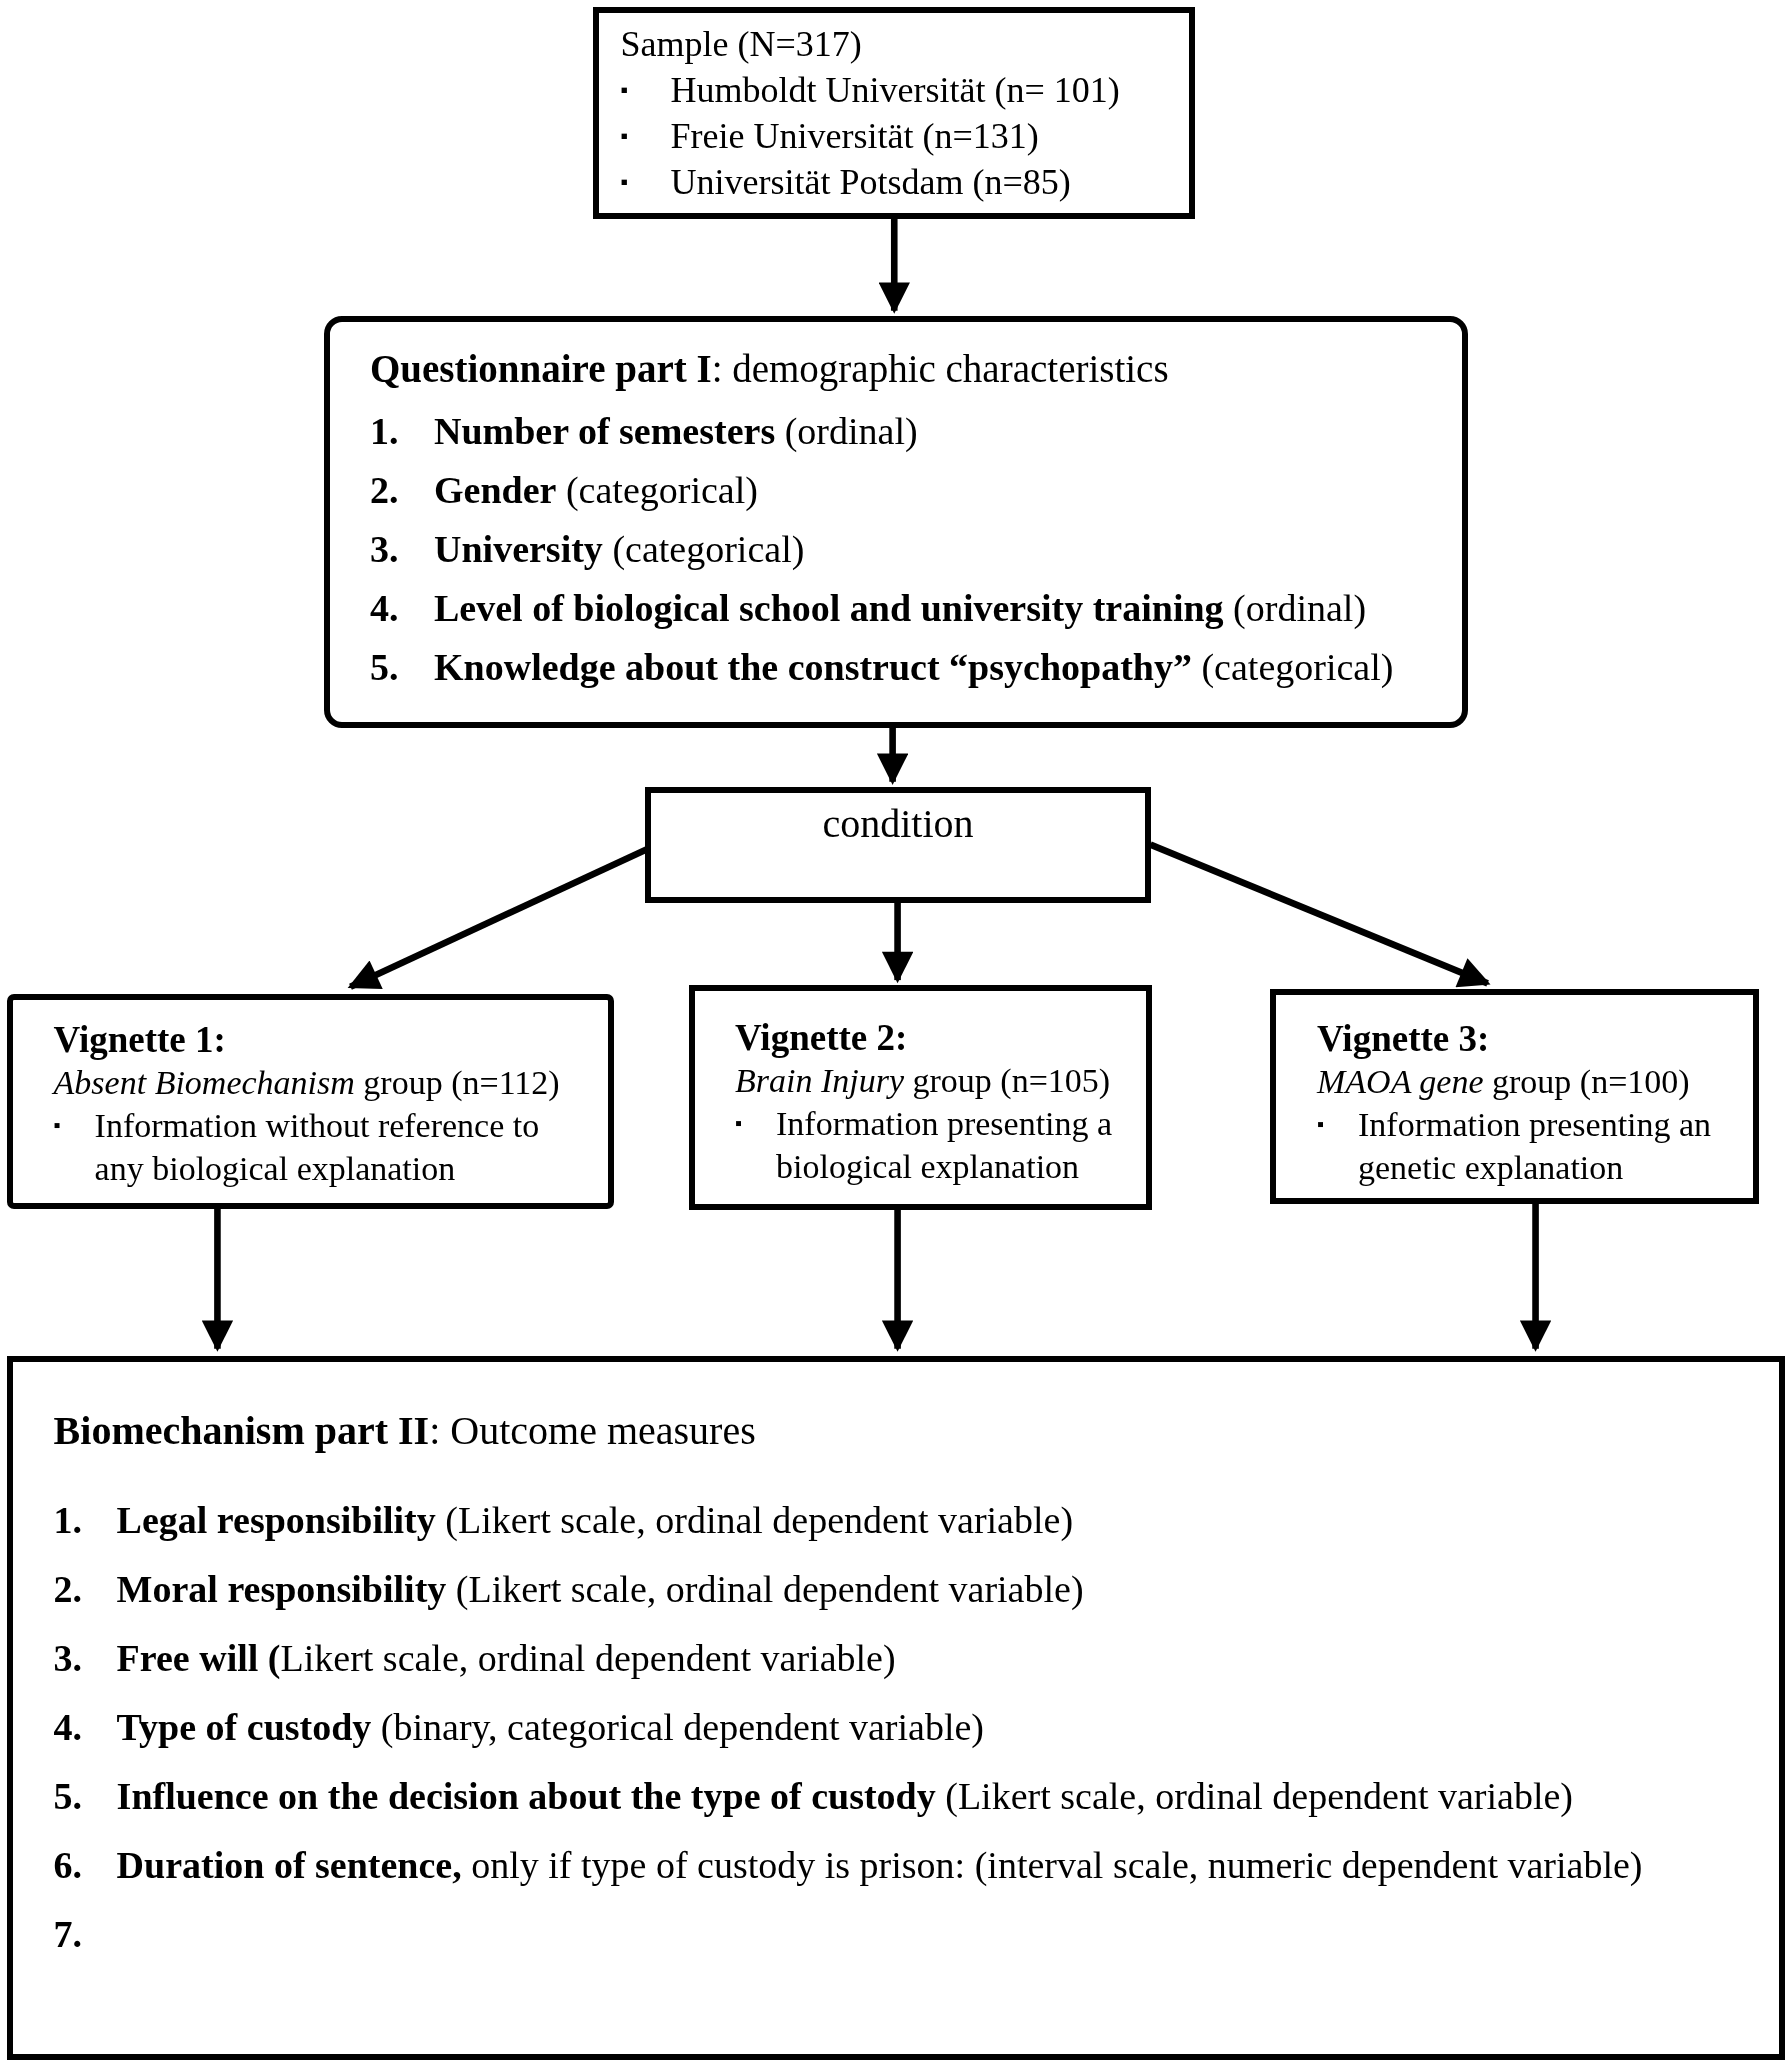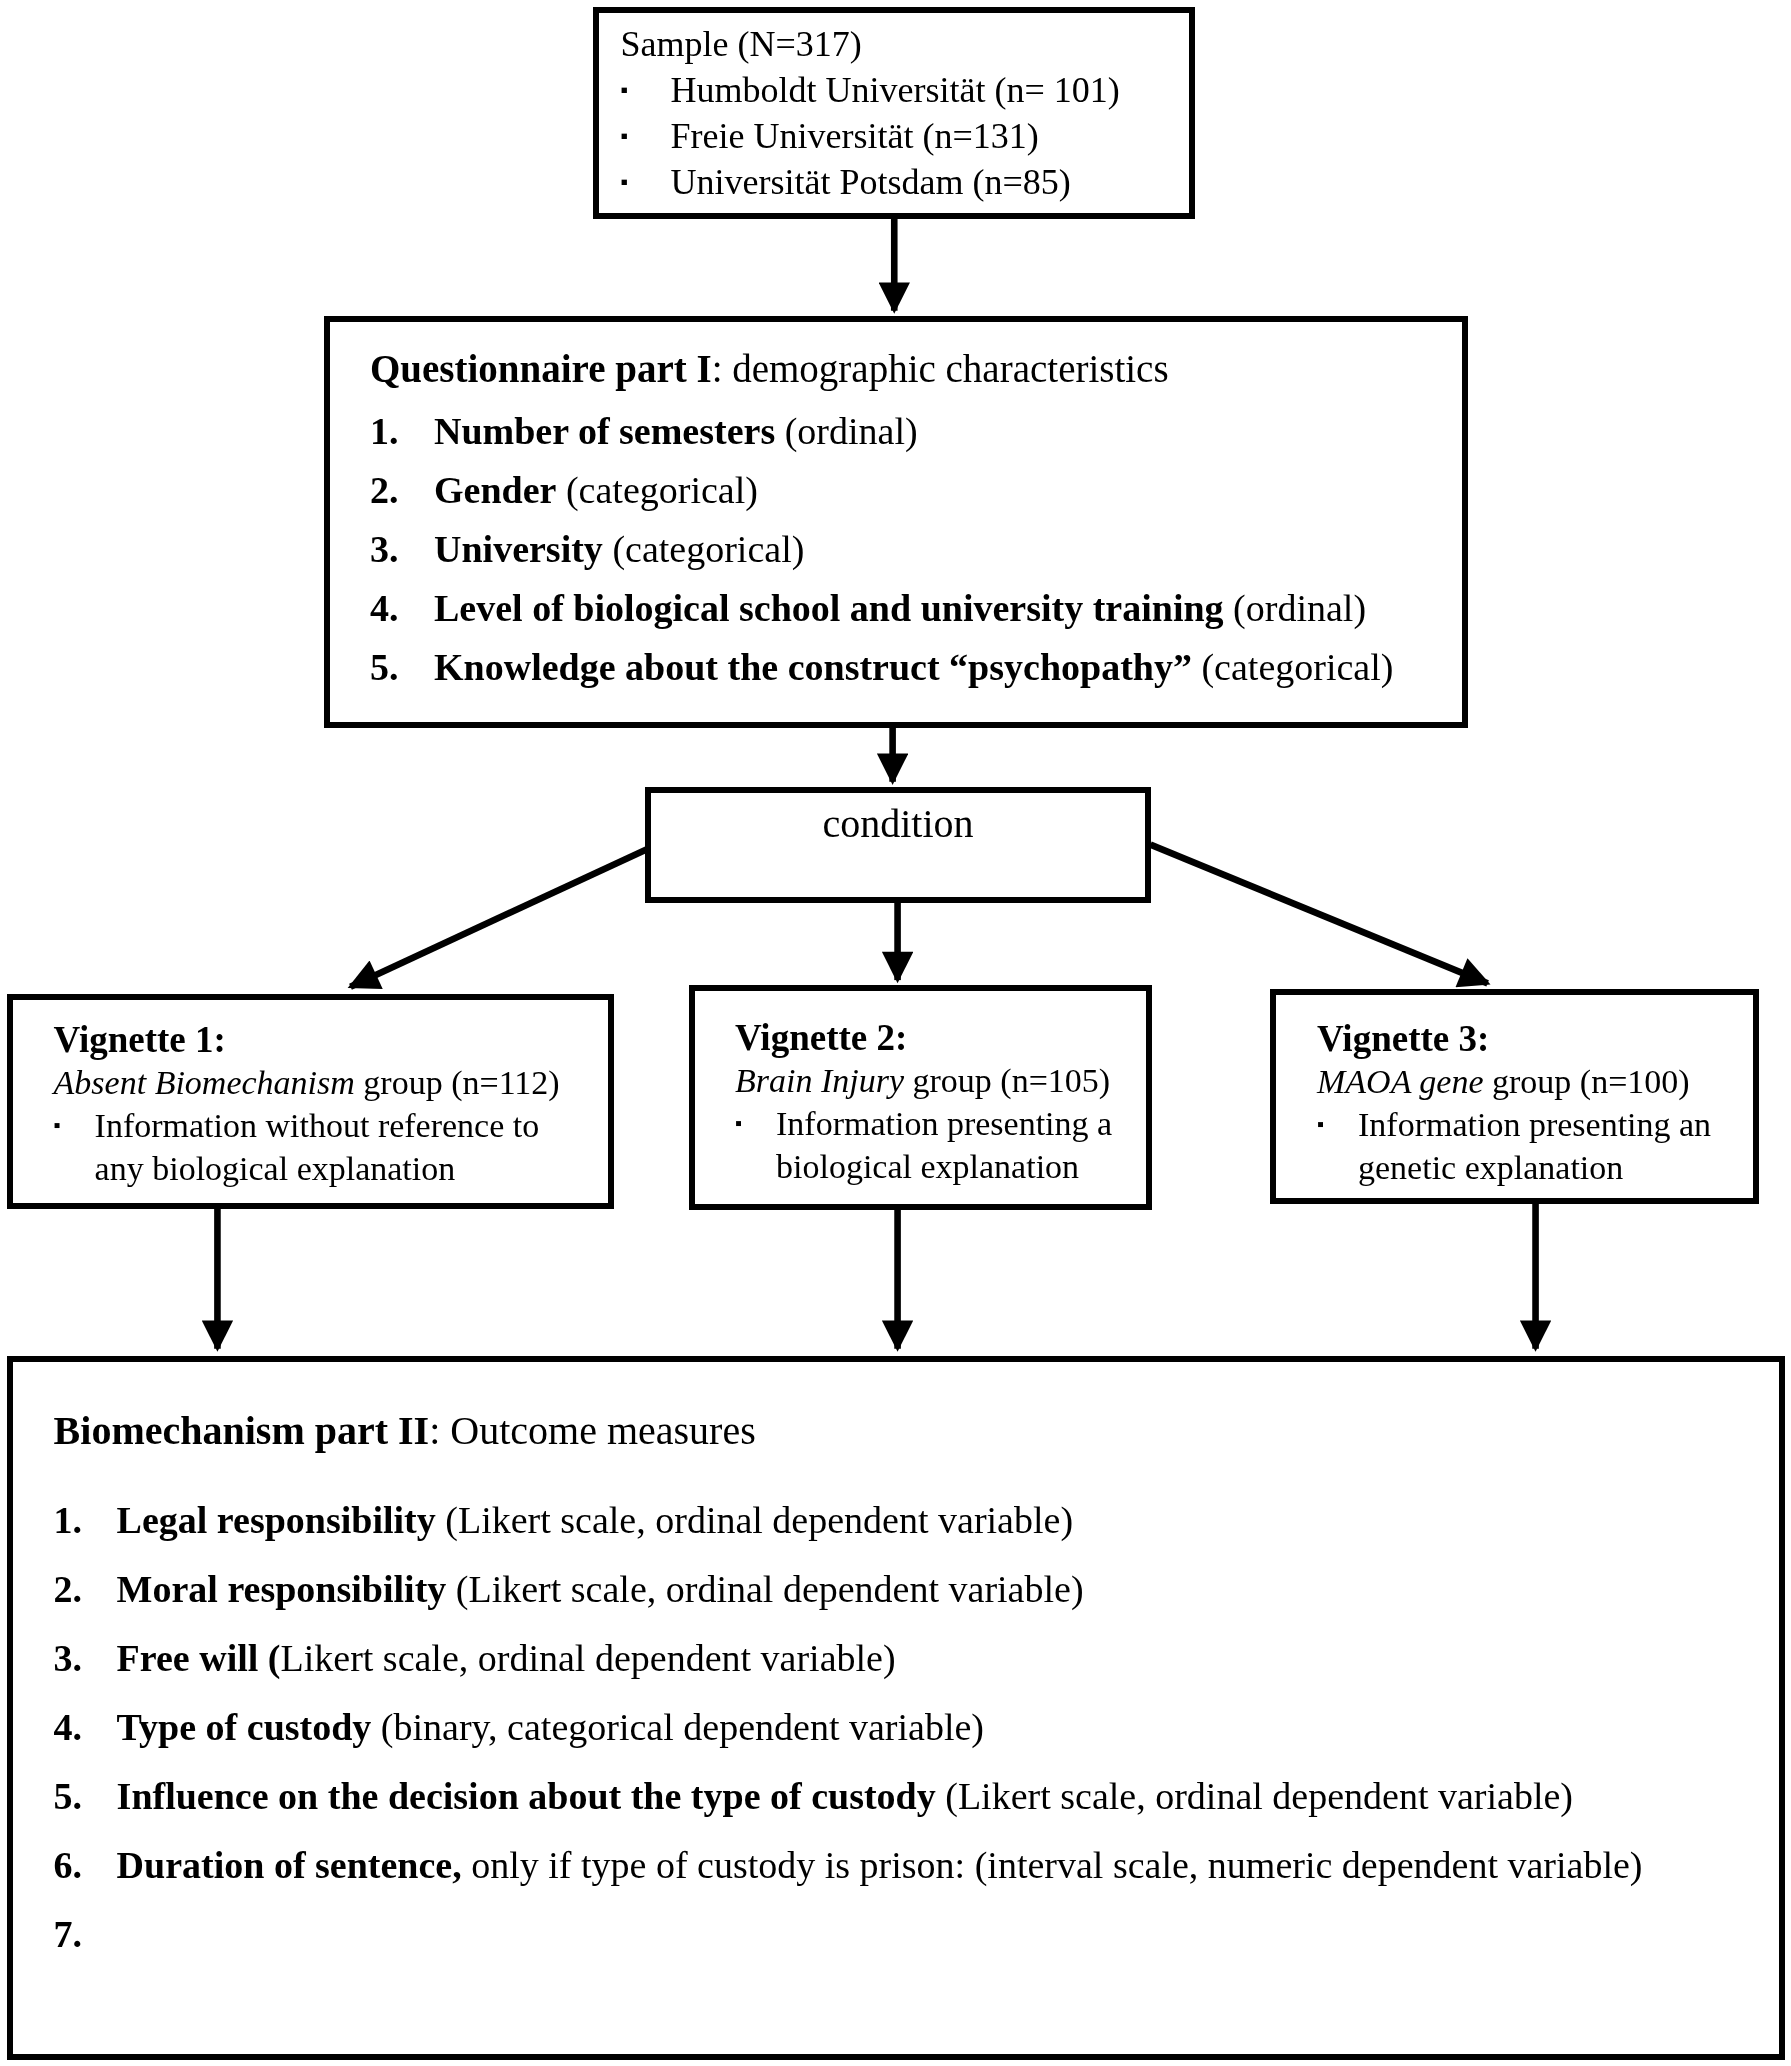--- a/index.html
+++ b/index.html
@@ -9,34 +9,34 @@
   .box{position:absolute;border:6.6px solid #000;background:#fff;box-sizing:border-box;}
 
   
   #sample-box{left:593px;top:6.6px;width:602px;height:212px;padding:8.3px 13.2px 0 21.5px;font-size:36px;}
   #sample-box .title{line-height:46px;}
   .b-list{list-style:none;margin:0;padding:0;}
   .b-item{display:flex;line-height:46px;}
   .b-marker{flex:0 0 50px;font-size:21.5px;}
 
   
-  #q1-box{left:324px;top:316px;width:1144px;height:412px;padding:23px 20px 0 40px;font-size:38px;}
+  #q1-box{left:324px;top:316px;width:1144px;height:412px;padding:23px 20px 0 40px;font-size:38px;border-radius:18px;}
   .box-title{font-size:39px;line-height:48px;}
   .bd{font-weight:bold;}
   .it{font-style:italic;}
   .n-list{list-style:none;margin:0;padding:0;}
   #q1-box .n-item{margin-top:18px;line-height:41px;display:flex;}
   #q1-box .n-num{flex:0 0 64px;font-weight:bold;}
 
   
   #quasi-box{left:645px;top:787px;width:506px;height:116px;font-size:40px;line-height:48px;text-align:center;padding-top:6.6px;}
 
   
   .vignette{font-size:34px;line-height:43px;}
-  #v1{left:6.6px;top:994px;width:607px;height:215px;padding:18px 13.2px 0 41px;}
+  #v1{left:6.6px;top:994px;width:607px;height:215px;padding:18px 13.2px 0 41px;border-radius:7px;}
   #v2{left:689px;top:985px;width:463px;height:225px;padding:25px 10px 0 40px;}
   #v3{left:1270px;top:989px;width:489px;height:215px;padding:21.5px 10px 0 41px;}
   .v-title{font-weight:bold;font-size:37px;line-height:43px;}
   .v-bullet{display:flex;}
   .v-marker{flex:0 0 41px;font-size:20px;}
 
   
   #q2-box{left:6.6px;top:1356px;width:1778px;height:704px;padding:43px 20px 0 41px;font-size:38px;}
   #q2-box .box-title{font-size:40px;line-height:51px;margin-bottom:30px;}
   #q2-box .n-item{line-height:69px;display:flex;}

